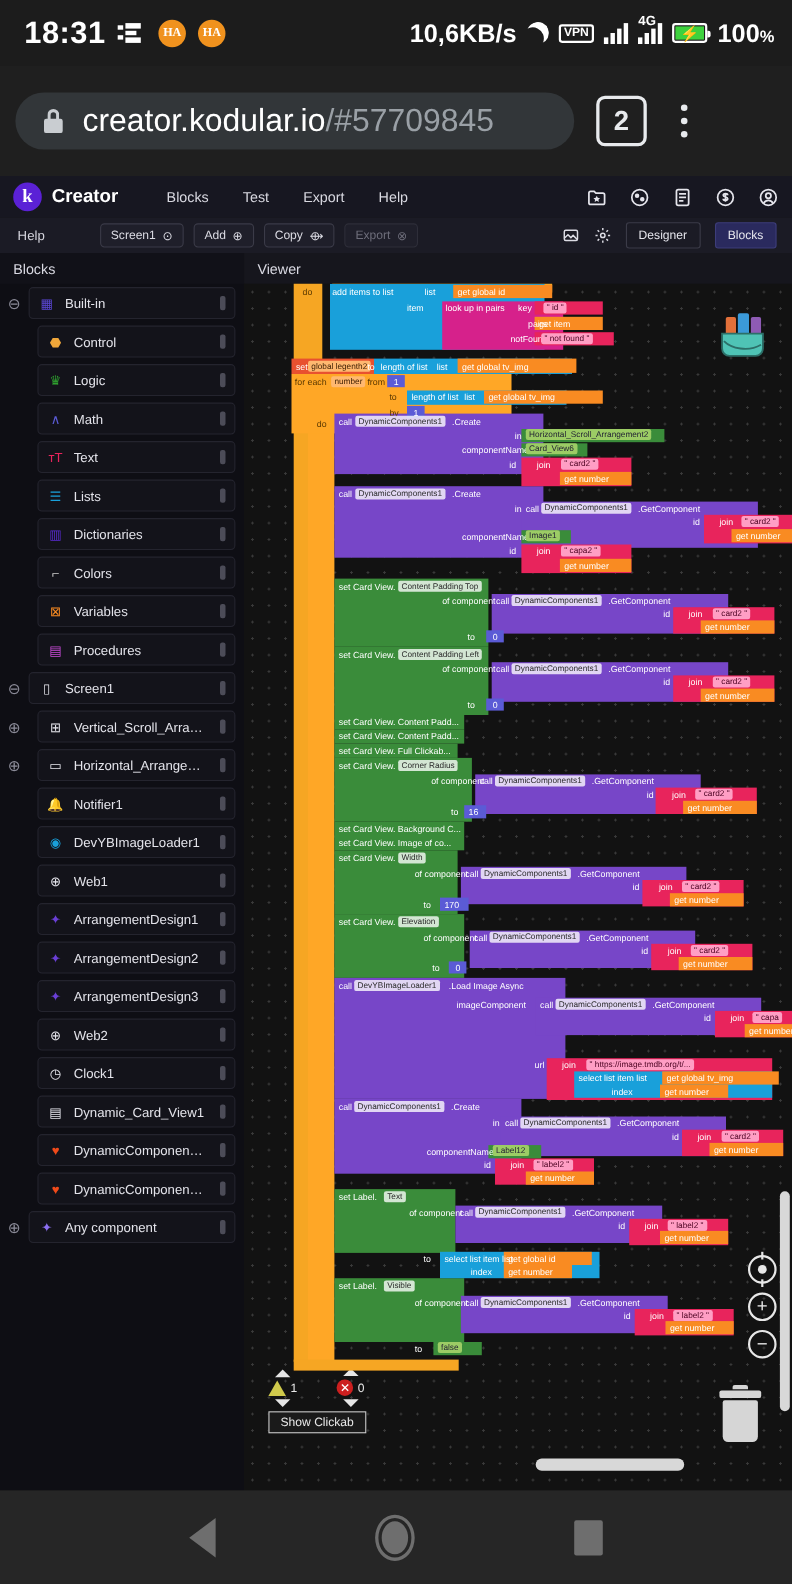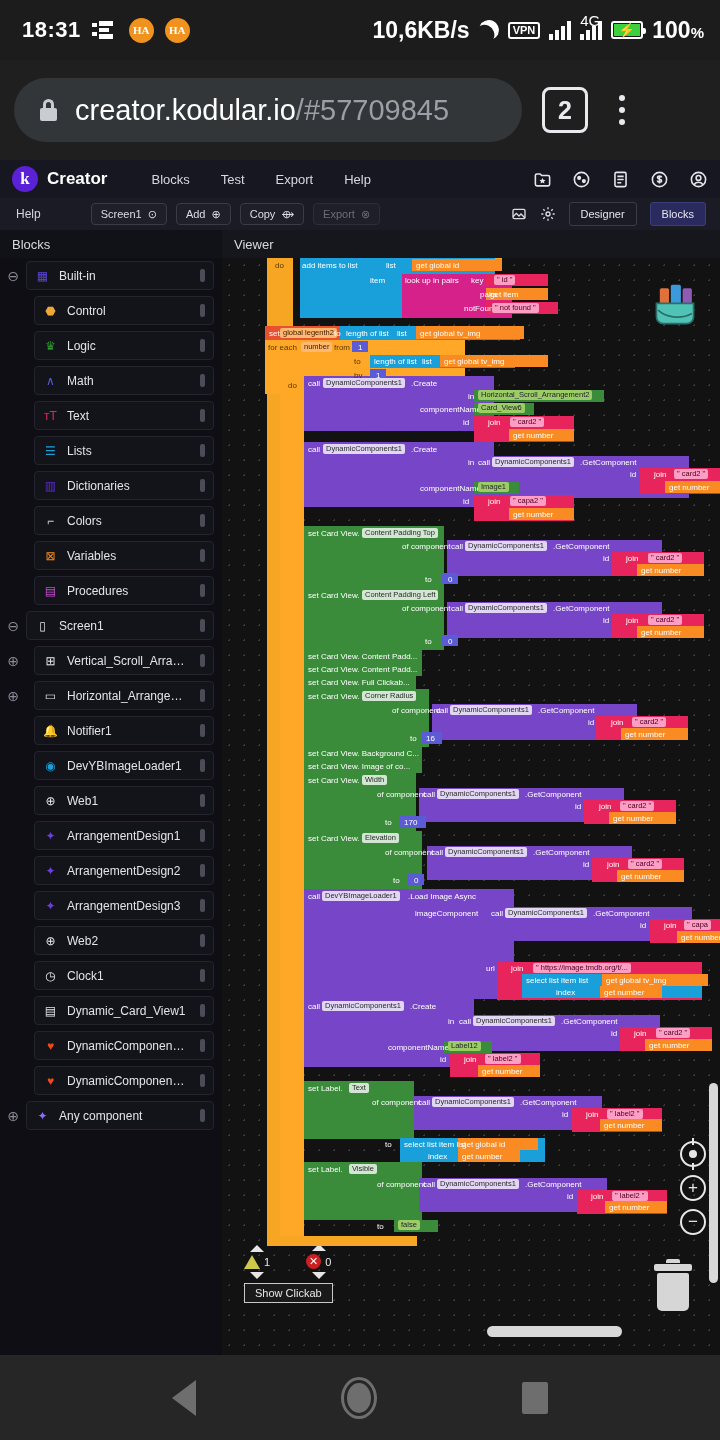--- a/index.html
+++ b/index.html
@@ -11,21 +11,21 @@
   }
   #root { position: relative; width: 720px; height: 1440px; }
 
   
   .statusbar {
     position: absolute; top: 0; left: 0; width: 720px; height: 60px;
     background: #1c1c1c; color: #fff;
     display: flex; align-items: center;
   }
   .sb-left { display: flex; align-items: center; gap: 11px; padding-left: 22px; }
-  .sb-time { font-size: 22px; font-weight: bold; letter-spacing: .5px; }
+  .sb-time { font-size: 28px; font-weight: bold; letter-spacing: .5px; }
   .sb-icon-grid { width: 26px; height: 18px; position: relative; }
   .sb-icon-grid i { position: absolute; background: #fff; display: block; }
   .sb-icon-grid i:nth-child(1) { left: 0; top: 2px; width: 5px; height: 4px; }
   .sb-icon-grid i:nth-child(2) { left: 0; top: 11px; width: 5px; height: 4px; }
   .sb-icon-grid i:nth-child(3) { left: 7px; top: 0px; width: 14px; height: 5px; }
   .sb-icon-grid i:nth-child(4) { left: 7px; top: 7px; width: 10px; height: 4px; }
   .sb-icon-grid i:nth-child(5) { left: 7px; top: 13px; width: 14px; height: 5px; }
   .ha-badge {
     width: 25px; height: 25px; border-radius: 50%;
     background: #f0921e; color: #fff; font-size: 11px; font-weight: bold;
@@ -46,41 +46,41 @@
     border: 2px solid #fff; border-radius: 3px; padding: 1px 3px;
     font-size: 11px; font-weight: bold; line-height: 1;
   }
   .bars { display: flex; align-items: flex-end; gap: 2px; height: 19px; }
   .bars i { width: 4px; background: #fff; display: block; }
   .bars i:nth-child(1) { height: 6px; }
   .bars i:nth-child(2) { height: 10px; }
   .bars i:nth-child(3) { height: 14px; }
   .bars i:nth-child(4) { height: 19px; }
   .sig4g { position: relative; display: flex; align-items: flex-end; }
-  .sig4g .lbl { position: absolute; top: -9px; left: 0; font-size: 15px; font-weight: normal; }
+  .sig4g .lbl { position: absolute; top: -9px; left: 0; font-size: 12px; font-weight: bold; }
   .battery {
     width: 32px; height: 18px; border: 2px solid #fff; border-radius: 3px;
     position: relative; display: flex; align-items: center; justify-content: center;
   }
   .battery::after {
     content: ''; position: absolute; right: -5px; top: 5px;
     width: 3px; height: 6px; background: #fff; border-radius: 0 2px 2px 0;
   }
   .battery .fill { position: absolute; inset: 1px; background: #3dd13d; }
   .battery .bolt { position: relative; color: #fff; font-size: 14px; line-height: 1; z-index: 2; }
   .sb-pct { font-size: 23px; font-weight: bold; }
   .sb-pct small { font-size: 15px; }
 
   
   .browserbar {
     position: absolute; top: 60px; left: 0; width: 720px; height: 100px;
     background: #1f1f1f; display: flex; align-items: center; padding: 0 14px;
   }
   .omnibox {
-    width: 508px; height: 64px; background: #323639; border-radius: 36px;
+    width: 508px; height: 52px; background: #323639; border-radius: 36px;
     display: flex; align-items: center; padding: 0 26px; gap: 18px;
   }
   .lock {
     width: 17px; height: 22px; position: relative; flex: 0 0 auto;
   }
   .lock .body { position: absolute; bottom: 0; width: 17px; height: 13px; background: #c9cdd1; border-radius: 2px; }
   .lock .shackle {
     position: absolute; top: 0; left: 3px; width: 11px; height: 11px;
     border: 3px solid #c9cdd1; border-bottom: none; border-radius: 6px 6px 0 0;
   }

